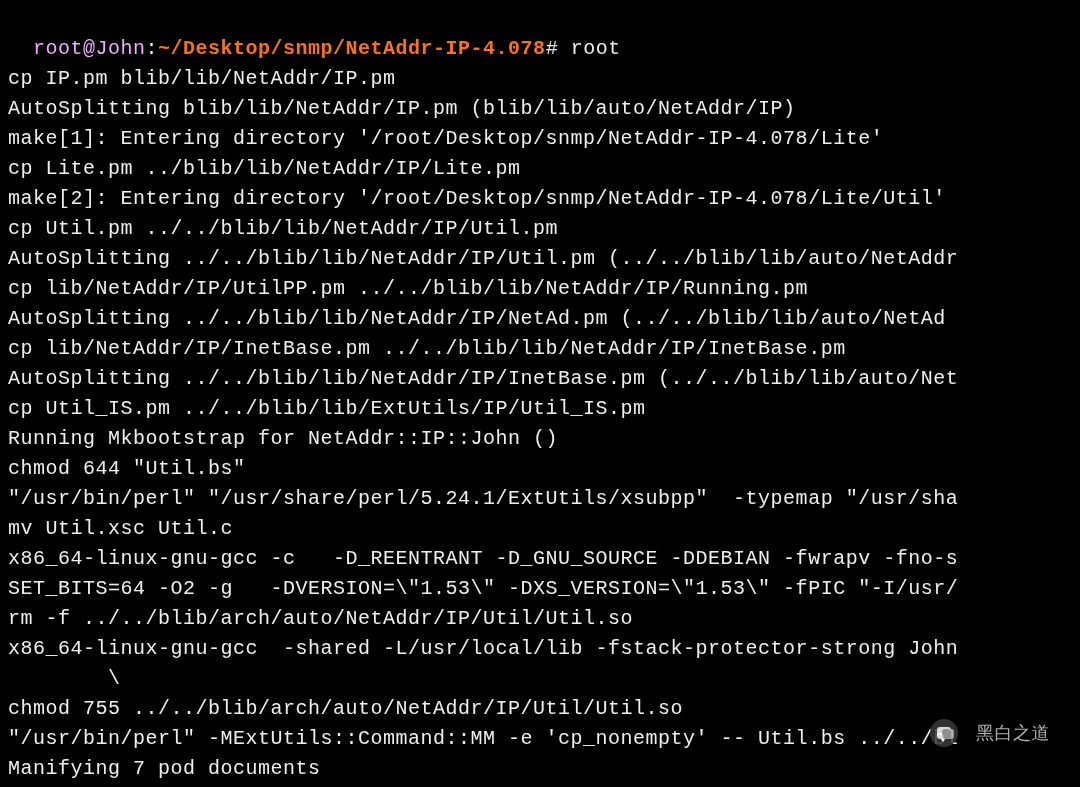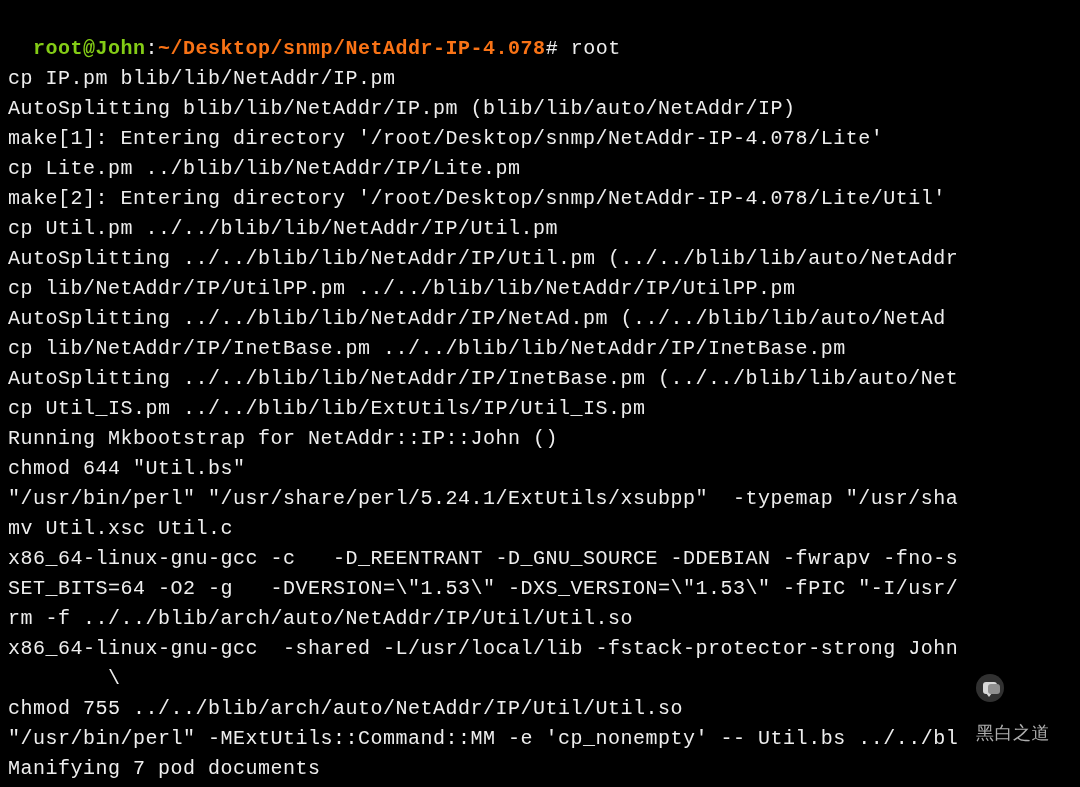--- a/index.html
+++ b/index.html
@@ -18,39 +18,38 @@
       overflow: hidden;
       padding: 4px 8px;
       position: relative;
       letter-spacing: 0.5px;
     }
     .term-line {
       white-space: pre;
       overflow: hidden;
     }
     .red {
-      color: #84cc16;
-      font-weight: bold;
+      color: #f0abfc;
+      font-weight: normal;
     }
     .blue {
       color: #f97316;
       font-weight: bold;
     }
     .white {
       color: #eee;
     }
     .watermark {
       position: absolute;
       right: 30px;
       bottom: 40px;
       display: flex;
-      align-items: flex-start;
+      align-items: center;
       gap: 18px;
       opacity: 0.85;
-      flex-direction: column;
     }
     .wm-icon {
       width: 28px;
       height: 28px;
       border-radius: 50%;
       background: #3a3a3a;
       display: flex;
       align-items: center;
       justify-content: center;
       position: relative;
@@ -95,21 +94,21 @@
   <span class="red">root@John</span><span class="white">:</span><span class="blue">~/Desktop/snmp/NetAddr-IP-4.078</span><span class="white">#</span><span class="white"> root</span>
 </div>
 
 <div class="term-line white">cp IP.pm blib/lib/NetAddr/IP.pm</div>
 <div class="term-line white">AutoSplitting blib/lib/NetAddr/IP.pm (blib/lib/auto/NetAddr/IP)</div>
 <div class="term-line white">make[1]: Entering directory '/root/Desktop/snmp/NetAddr-IP-4.078/Lite'</div>
 <div class="term-line white">cp Lite.pm ../blib/lib/NetAddr/IP/Lite.pm</div>
 <div class="term-line white">make[2]: Entering directory '/root/Desktop/snmp/NetAddr-IP-4.078/Lite/Util'</div>
 <div class="term-line white">cp Util.pm ../../blib/lib/NetAddr/IP/Util.pm</div>
 <div class="term-line white">AutoSplitting ../../blib/lib/NetAddr/IP/Util.pm (../../blib/lib/auto/NetAddr</div>
-<div class="term-line white">cp lib/NetAddr/IP/UtilPP.pm ../../blib/lib/NetAddr/IP/UtilPP.pm</div>
+<div class="term-line white">cp lib/NetAddr/IP/UtilPP.pm ../../blib/lib/NetAddr/IP/Running.pm</div>
 <div class="term-line white">AutoSplitting ../../blib/lib/NetAddr/IP/NetAd.pm (../../blib/lib/auto/NetAd</div>
 <div class="term-line white">cp lib/NetAddr/IP/InetBase.pm ../../blib/lib/NetAddr/IP/InetBase.pm</div>
 <div class="term-line white">AutoSplitting ../../blib/lib/NetAddr/IP/InetBase.pm (../../blib/lib/auto/Net</div>
 <div class="term-line white">cp Util_IS.pm ../../blib/lib/ExtUtils/IP/Util_IS.pm</div>
 <div class="term-line white">Running Mkbootstrap for NetAddr::IP::John ()</div>
 <div class="term-line white">chmod 644 "Util.bs"</div>
 <div class="term-line white">"/usr/bin/perl" "/usr/share/perl/5.24.1/ExtUtils/xsubpp"  -typemap "/usr/sha</div>
 <div class="term-line white">mv Util.xsc Util.c</div>
 <div class="term-line white">x86_64-linux-gnu-gcc -c   -D_REENTRANT -D_GNU_SOURCE -DDEBIAN -fwrapv -fno-s</div>
 <div class="term-line white">SET_BITS=64 -O2 -g   -DVERSION=\"1.53\" -DXS_VERSION=\"1.53\" -fPIC "-I/usr/</div>

